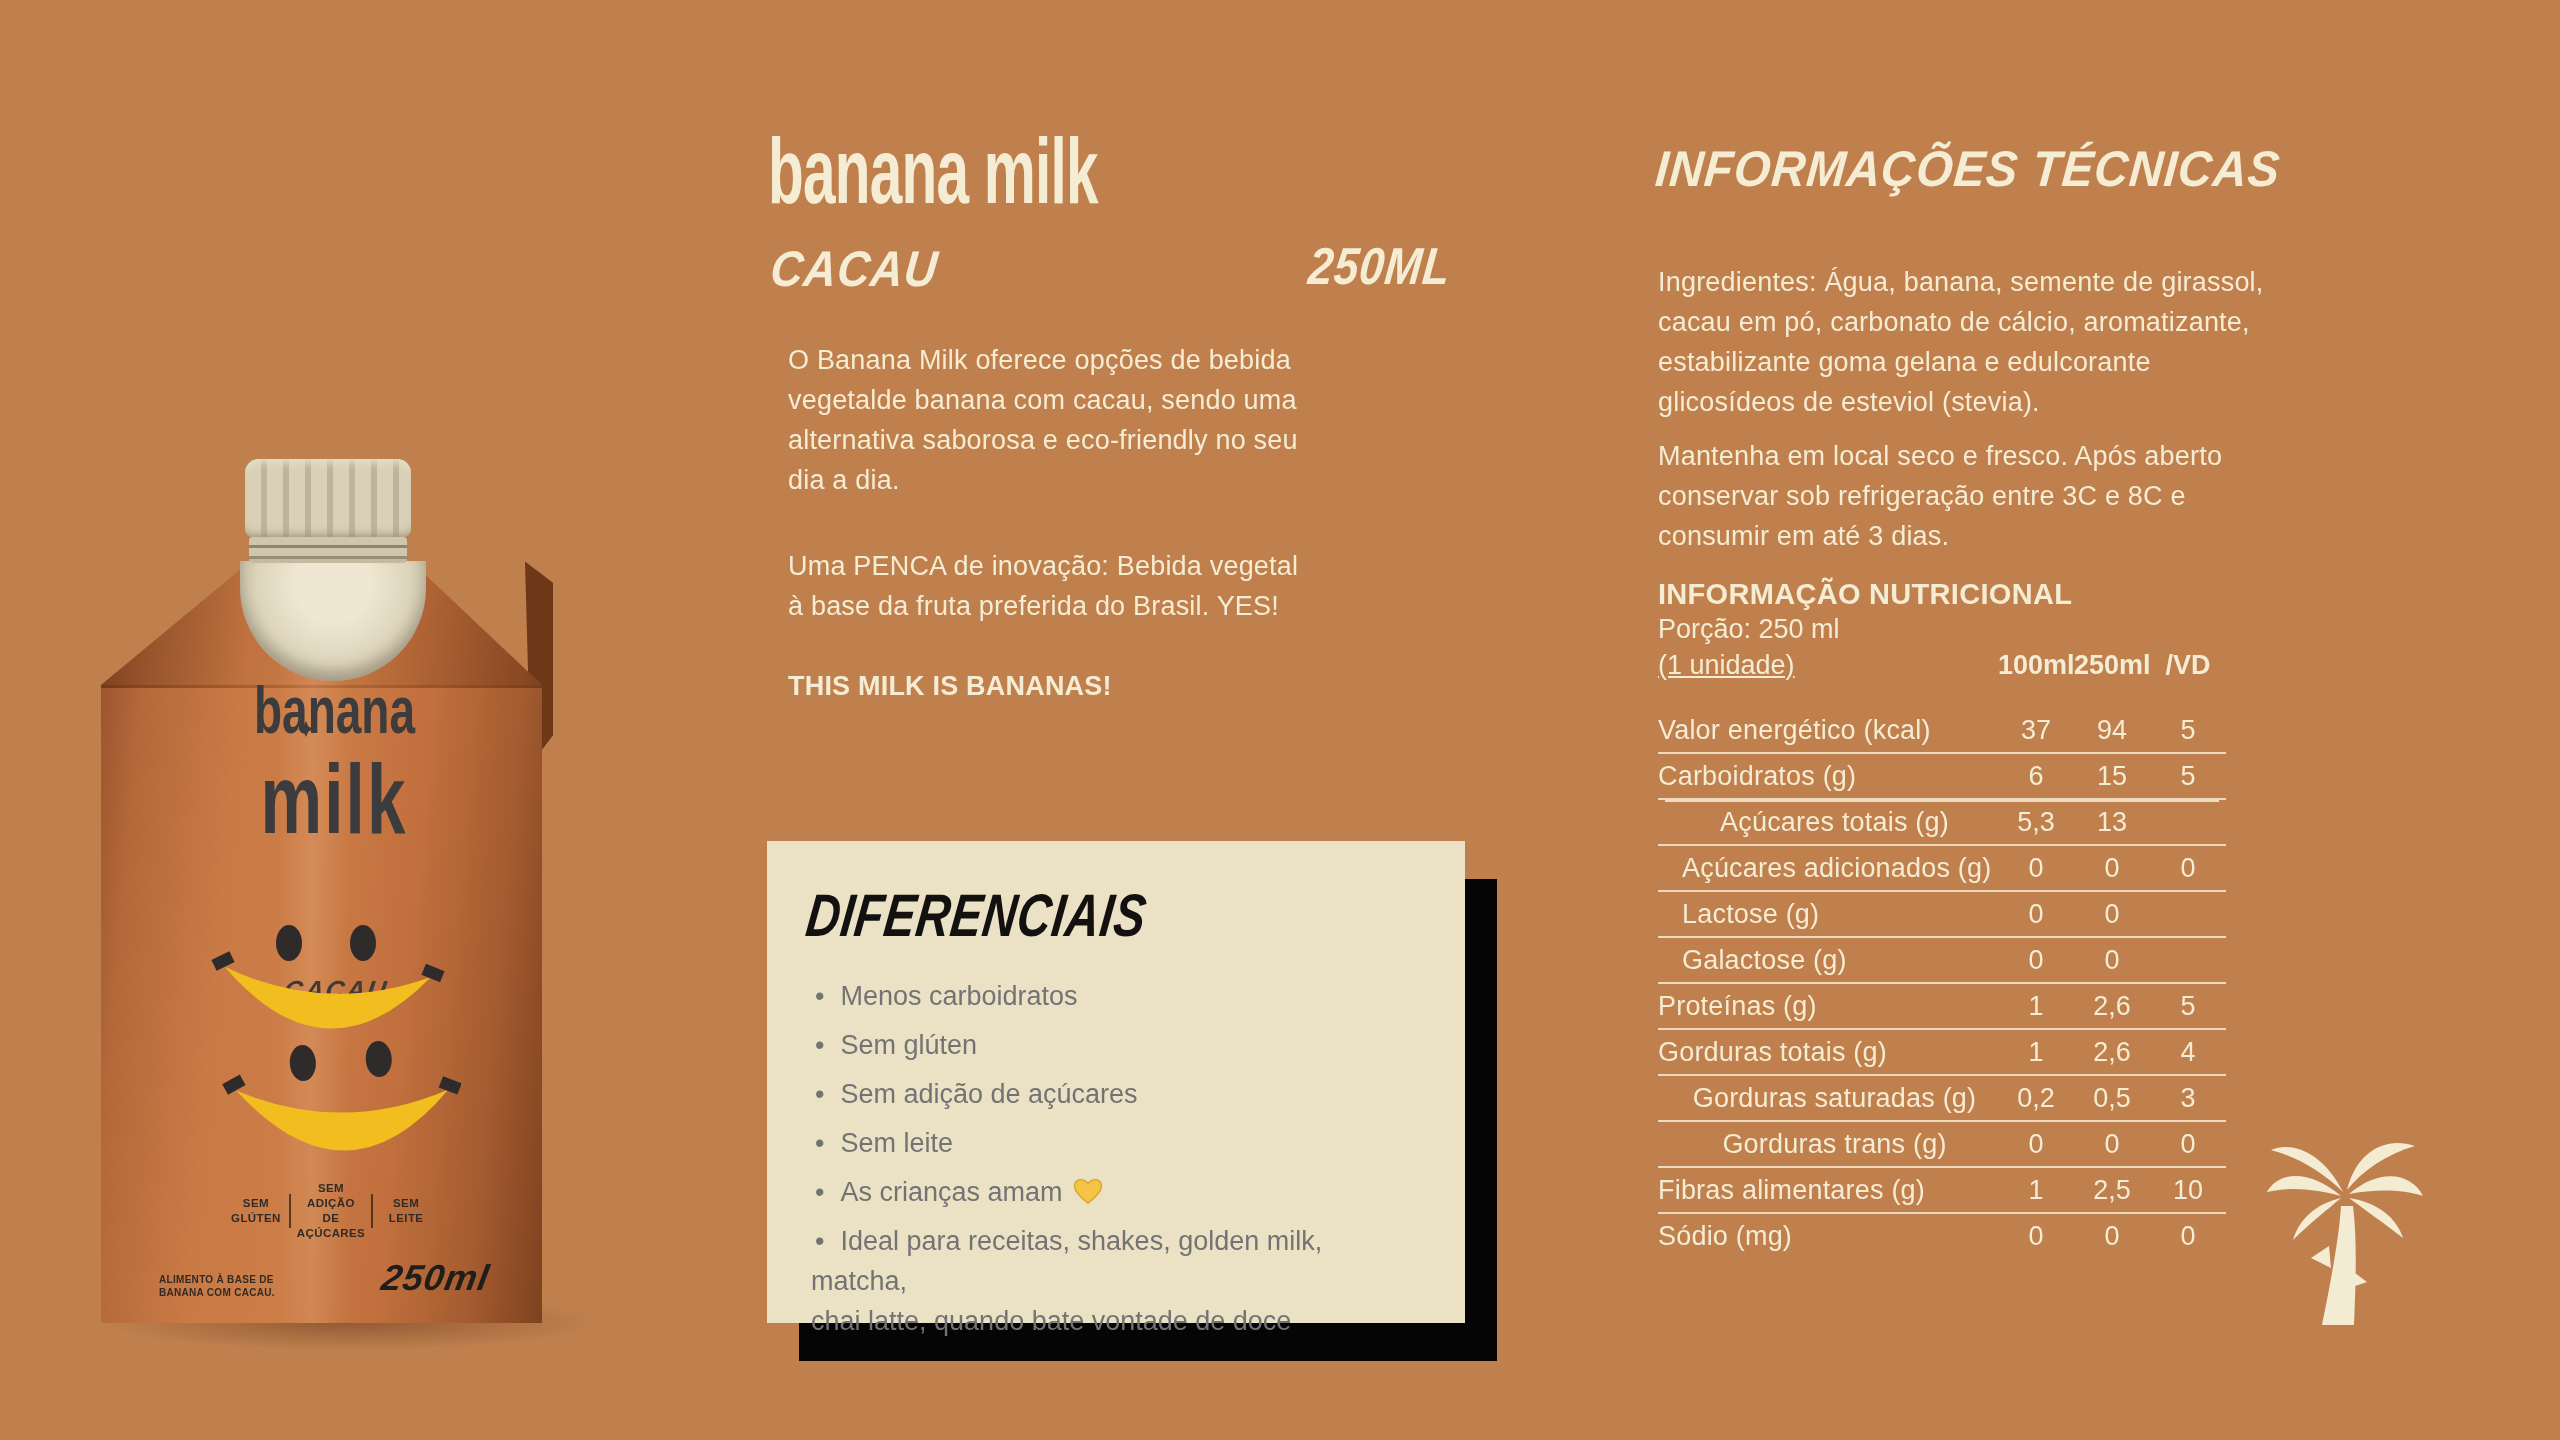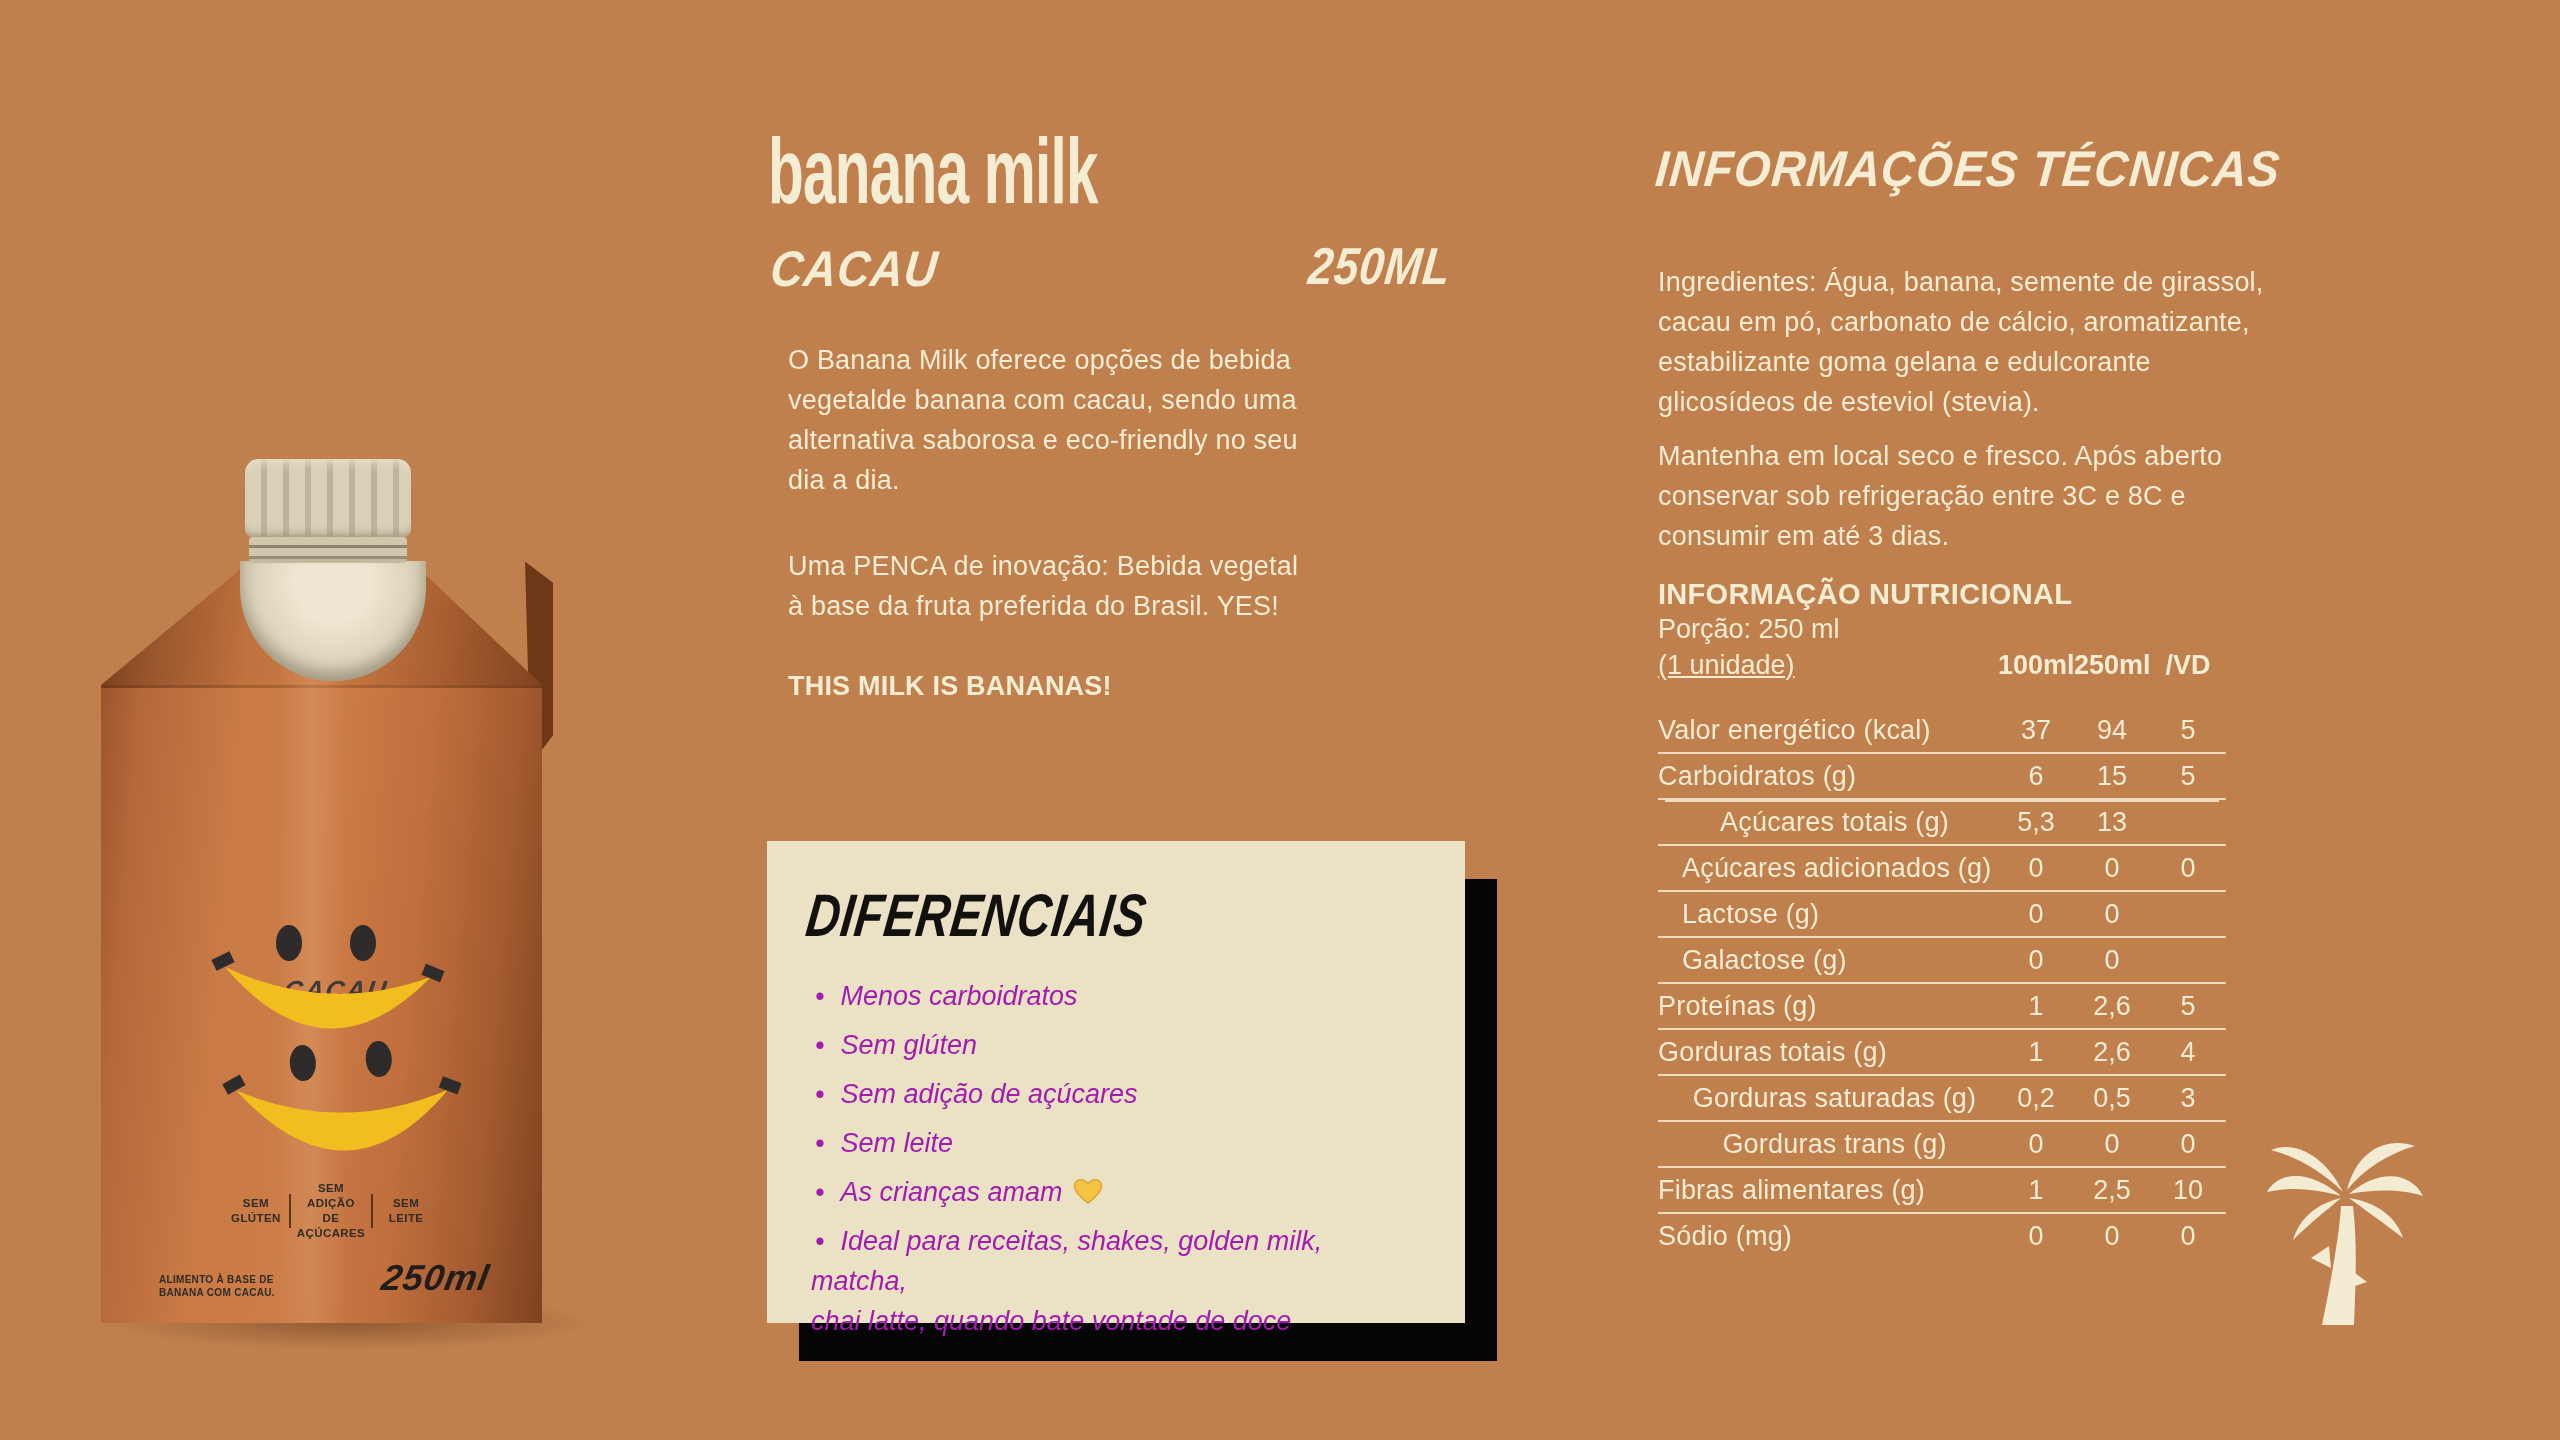--- a/index.html
+++ b/index.html
@@ -16,21 +16,21 @@
   .tech-heading{font-size:50px;transform:scaleX(.94) skewX(-5deg);letter-spacing:1px;}
   .card-title{font-size:60px;transform:scaleX(.78) skewX(-9deg);letter-spacing:1px;color:#131110;}
 
   
   .para{font-size:27px;line-height:40px;white-space:pre-line;letter-spacing:.2px;}
   .bold-line{font-weight:bold;}
 
   
   .card{left:767px;top:841px;width:698px;height:482px;background:#ebe2c6;box-shadow:32px 38px 0 #050505;box-sizing:border-box;padding:40px 44px 0 44px;color:#131110;}
   .bullet-list{list-style:none;margin:26px 0 0 0;padding:0;}
-  .bullet-item{font-size:27px;line-height:40px;margin-bottom:9px;color:#a21caf;font-style:italic;}
+  .bullet-item{font-size:27px;line-height:40px;margin-bottom:9px;color:#737373;}
   .bullet-dot{display:inline-block;margin:0 16px 0 4px;font-size:27px;}
   .bullet-text{white-space:pre-line;}
   .heart{display:inline-block;vertical-align:-4px;margin-left:10px;}
 
   
   .nut-title{font-size:29px;font-weight:bold;letter-spacing:.3px;}
   .serv{font-size:27px;}
   .nheader{left:1658px;top:646px;width:568px;display:flex;align-items:center;height:38px;}
   .nheader .lbl{flex:1;font-size:27px;text-decoration:underline;}
   .ncol{width:76px;text-align:center;font-size:27px;font-weight:bold;}
@@ -79,20 +79,29 @@
 <div class="page">
 
   <div class="abs carton">
     <div class="abs carton-shadow"></div>
     <div class="abs carton-ear"></div>
 
     <div class="abs carton-body">
       <div class="abs carton-roof"></div>
       <div class="abs carton-crease"></div>
 
+      <div class="abs carton-logo">
+        <span class="logo-banana">banana</span><br>
+        <span class="logo-milk-wrap">
+          <span class="logo-milk">milk</span>
+          <svg class="logo-star" width="16" height="16" viewBox="0 0 20 20">
+              <path d="M10 0 L13 7 L20 10 L13 13 L10 20 L7 13 L0 10 L7 7 Z" fill="#3c3b3d"></path>
+            </svg>
+        </span>
+      </div>
 
       <div class="abs carton-flavor">CACAU</div>
 
       <svg class="abs smiles" width="250" height="300" viewBox="0 0 250 300">
         <g>
           <ellipse cx="78" cy="28" rx="13" ry="18" fill="#2e2b2a"></ellipse>
           <ellipse cx="152" cy="28" rx="13" ry="18" fill="#2e2b2a"></ellipse>
           <path d="M14 52 Q115 170 220 62 Q115 100 14 52 Z" fill="#f2bd1e"></path>
           <rect x="2" y="40" width="20" height="12" fill="#2e2b2a" transform="rotate(-26 12 46)"></rect>
           <rect x="212" y="52" width="20" height="12" fill="#2e2b2a" transform="rotate(22 222 58)"></rect>

